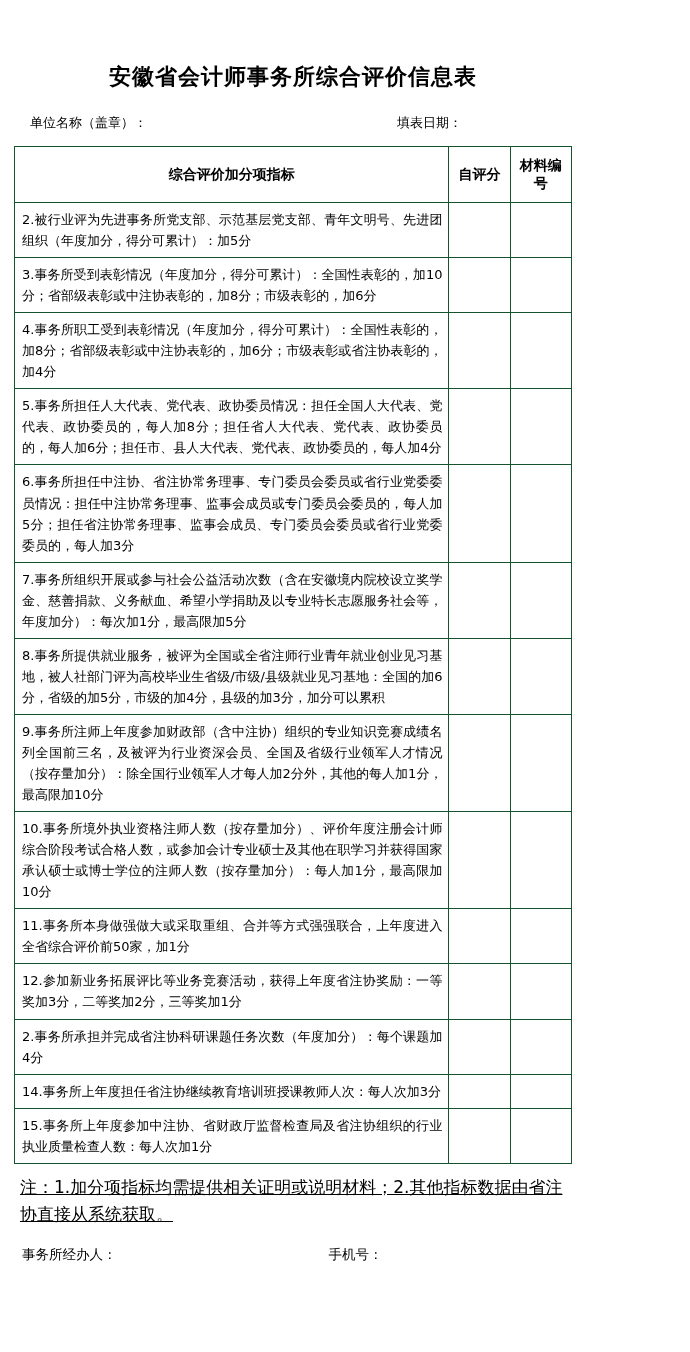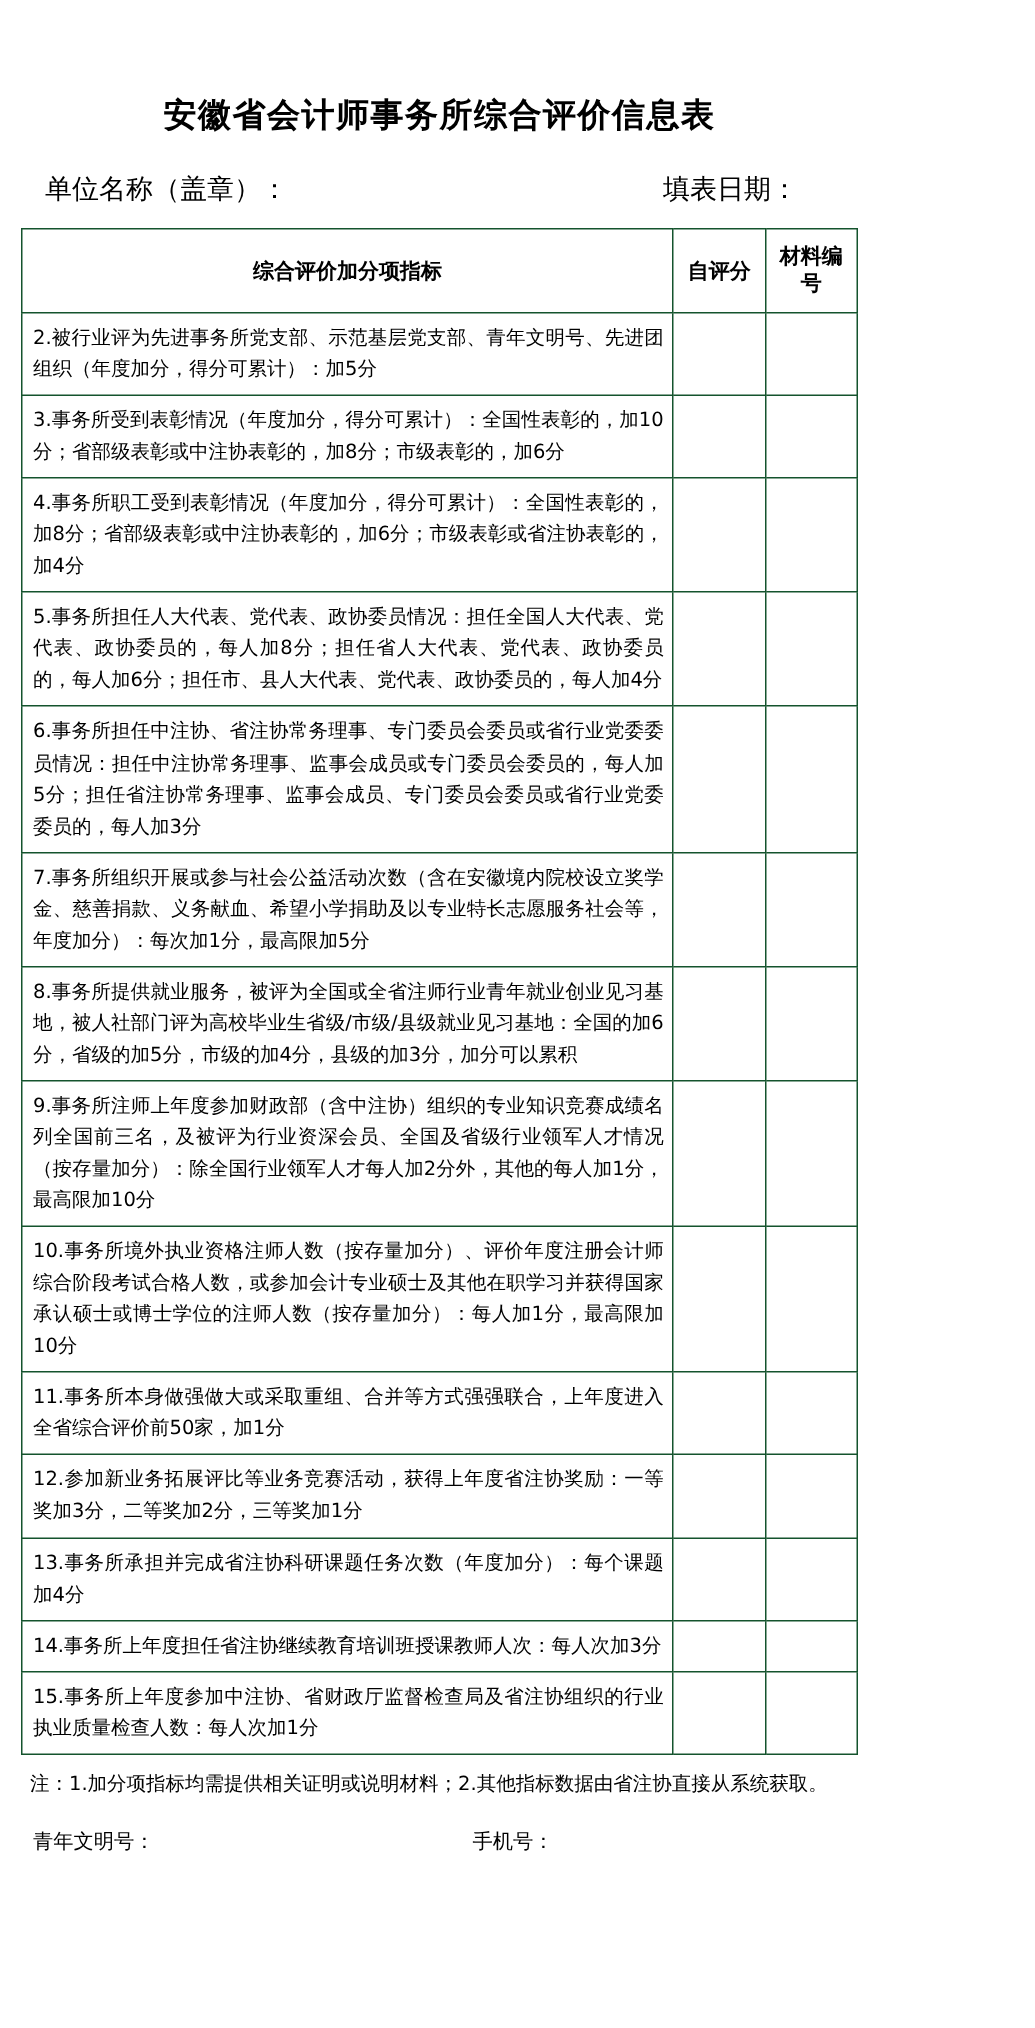--- a/index.html
+++ b/index.html
@@ -24,21 +24,21 @@
   .doc-title {
     text-align: center;
     font-size: 22px;
     font-weight: bold;
     letter-spacing: 1px;
     margin: 8px 0 22px 0;
     font-family: "DejaVu Serif", "Liberation Serif", serif;
   }
   .meta-row {
     display: flex;
-    font-size: 18px;
+    font-size: 13px;
     margin: 0 0 14px 0;
     padding: 0 8px;
   }
   .meta-unit {
     margin-left: 8px;
   }
   .meta-date {
     margin-left: 250px;
   }
   table.main {
@@ -66,24 +66,25 @@
     font-size: 13px;
     line-height: 1.62;
     padding: 6px 6px 6px 7px;
     text-align: justify;
     text-justify: inter-ideograph;
   }
   td.fill {
     padding: 0;
   }
   .note {
-    font-size: 13px;
+    font-size: 17px;
     margin: 10px 0 0 0;
     padding: 0 6px;
     line-height: 1.6;
+    text-decoration: underline;
   }
   .footer-row {
     display: flex;
     font-size: 13.5px;
     margin-top: 18px;
     padding: 0 8px;
   }
   .footer-phone {
     margin-left: 212px;
   }
@@ -163,37 +164,37 @@
           <td class="item">11.事务所本身做强做大或采取重组、合并等方式强强联合，上年度进入全省综合评价前50家，加1分</td>
           <td class="fill"></td>
           <td class="fill"></td>
         </tr>
         <tr>
           <td class="item">12.参加新业务拓展评比等业务竞赛活动，获得上年度省注协奖励：一等奖加3分，二等奖加2分，三等奖加1分</td>
           <td class="fill"></td>
           <td class="fill"></td>
         </tr>
         <tr>
-          <td class="item">13.事务所承担并完成省注协科研课题任务次数（年度加分）：每个课题加4分</td>
+          <td class="item">2.事务所承担并完成省注协科研课题任务次数（年度加分）：每个课题加4分</td>
           <td class="fill"></td>
           <td class="fill"></td>
         </tr>
         <tr>
           <td class="item">14.事务所上年度担任省注协继续教育培训班授课教师人次：每人次加3分</td>
           <td class="fill"></td>
           <td class="fill"></td>
         </tr>
         <tr>
           <td class="item">15.事务所上年度参加中注协、省财政厅监督检查局及省注协组织的行业执业质量检查人数：每人次加1分</td>
           <td class="fill"></td>
           <td class="fill"></td>
         </tr>
       </tbody>
   </table>
 
   <div class="note">注：1.加分项指标均需提供相关证明或说明材料；2.其他指标数据由省注协直接从系统获取。</div>
 
   <div class="footer-row">
-    <span>青年文明号：</span>
+    <span>事务所经办人：</span>
     <span class="footer-phone">手机号：</span>
   </div>
 
 </div>
 
 </body></html>

